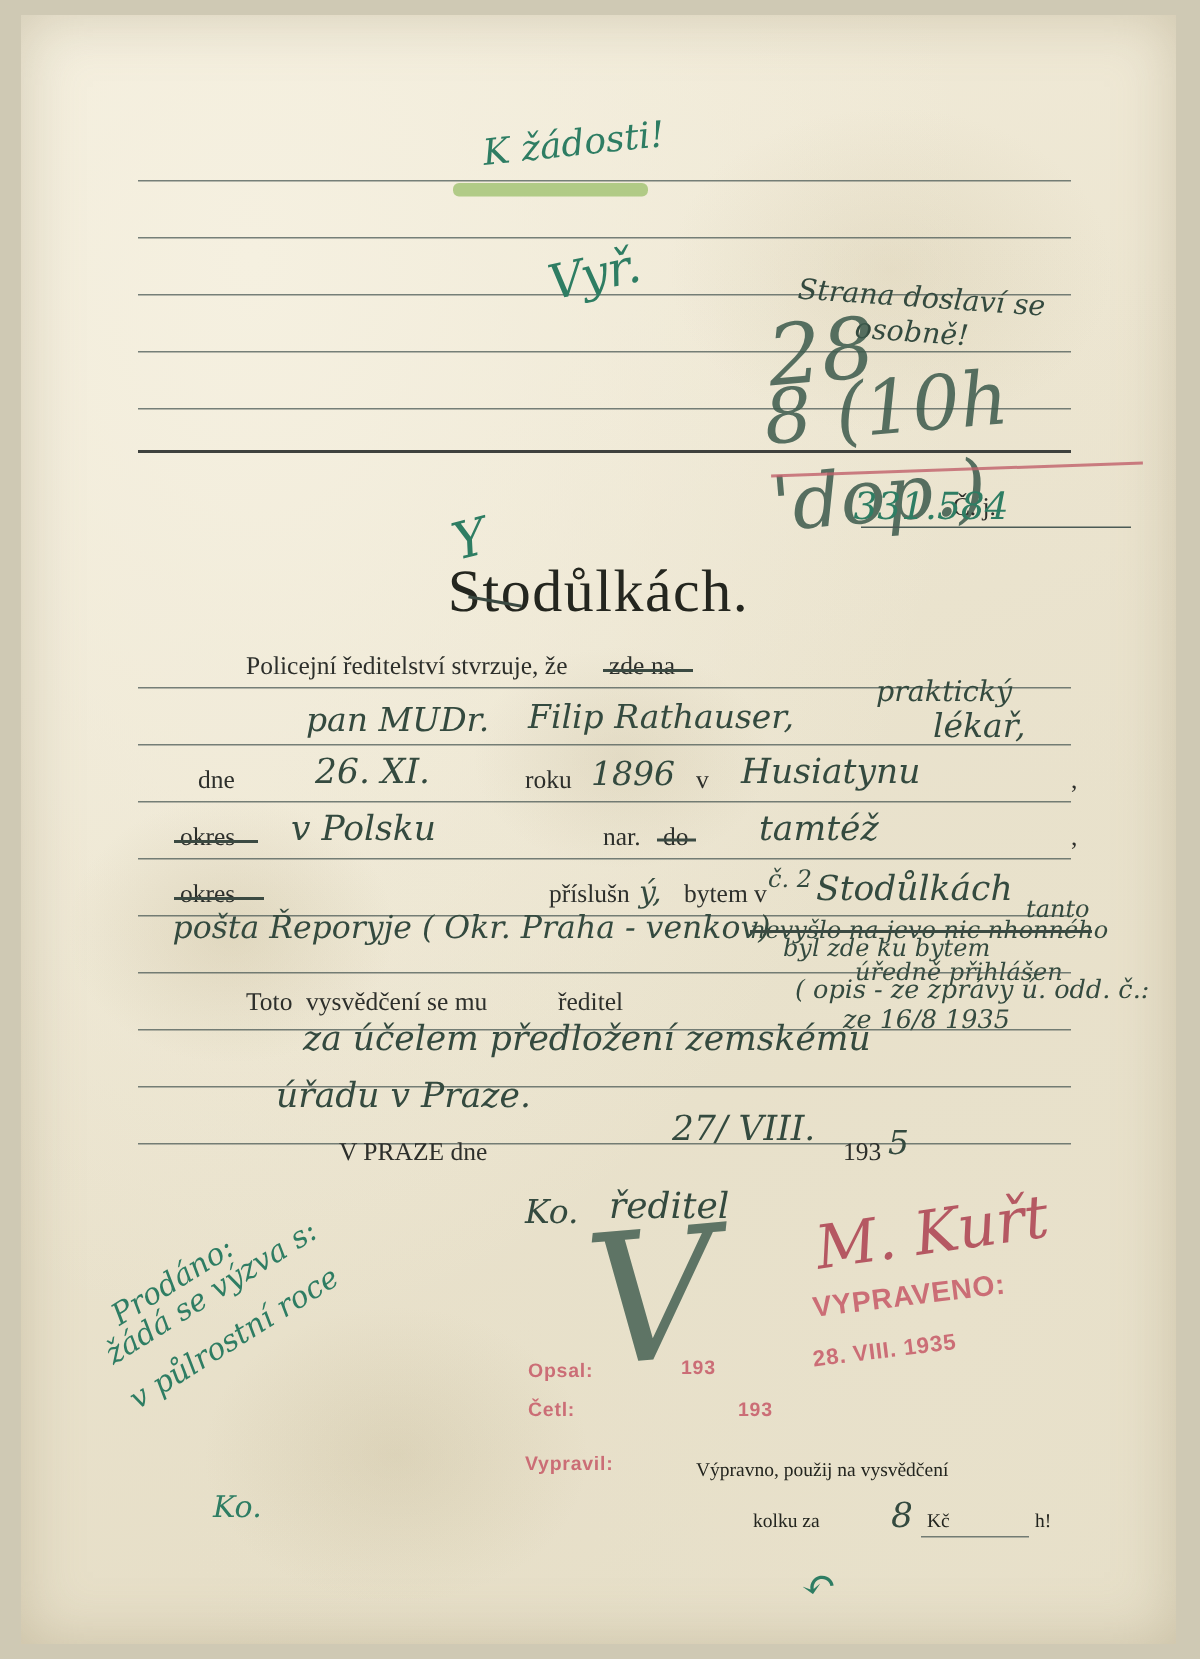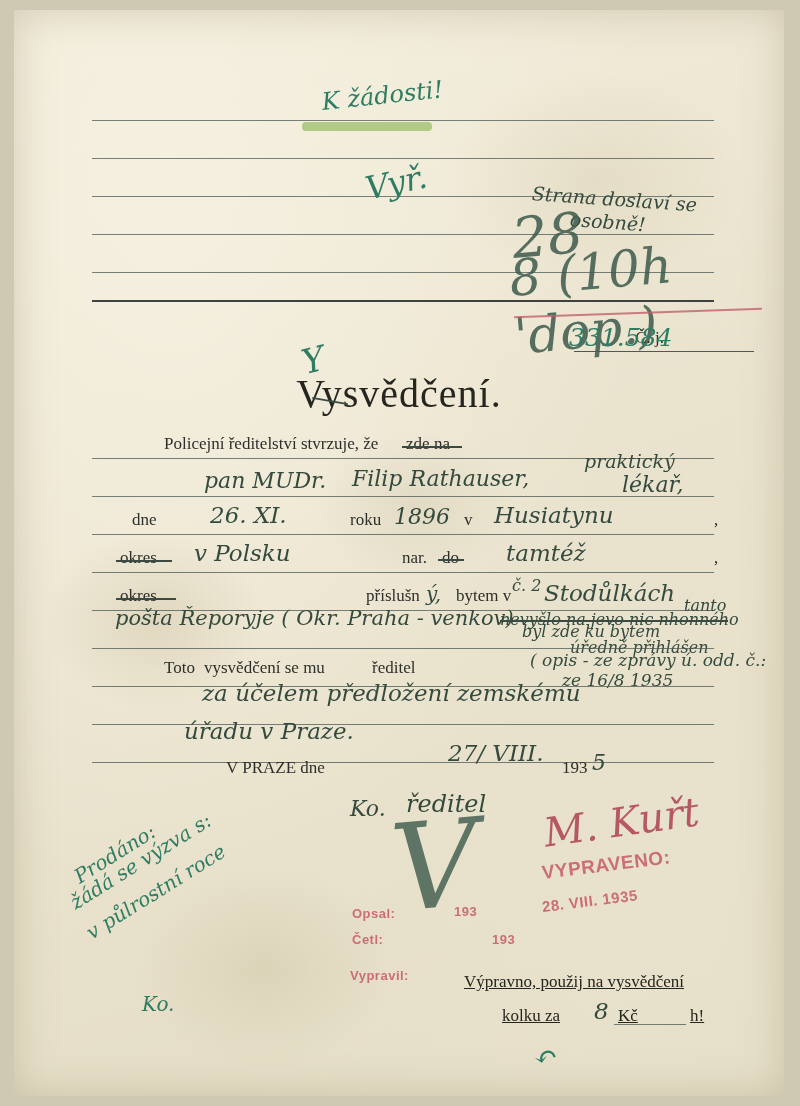--- a/index.html
+++ b/index.html
@@ -71,21 +71,21 @@
 
   
   .stamp{
     position:absolute;color:#c75a68;font-family:"Liberation Sans",sans-serif;
     font-weight:bold;letter-spacing:.5px;opacity:.85;
   }
   .stamp.small{font-size:13px;font-weight:bold;}
   .vypraveno{font-size:19px;transform:rotate(-7deg);transform-origin:left center;}
   .vdate{font-size:15px;transform:rotate(-7deg);transform-origin:left center;}
 
-  .footer{position:absolute;color:#23251f;font-size:17px;text-decoration:underline;}
+  .footer{position:absolute;color:#23251f;font-size:13px;}
   .signature{
     position:absolute;font-family:"DejaVu Serif",serif;font-style:italic;
     color:#b04a57;font-size:40px;transform:rotate(-8deg);transform-origin:left center;opacity:.9;
   }
   .bigmark{
     position:absolute;font-family:"DejaVu Serif",serif;font-style:italic;
     color:#3c5a4c;font-size:74px;opacity:.85;transform:rotate(-5deg);transform-origin:left center;
   }
 </style>
 </head>
@@ -114,21 +114,21 @@
   <div class="hand dark md rotp" style="left:556px;top:198px;">osobně!</div>
 
   <div class="bigmark" style="left:498px;top:196px;font-size:56px;">28</div>
   <div class="bigmark" style="left:498px;top:240px;font-size:50px;">8 (10h 'dop.)</div>
   <div class="redline" style="left:500px;top:302px;width:248px;transform:rotate(-2deg);"></div>
 
   <div id="cj">Č. j.</div>
   <div class="hand green md" style="left:555px;top:313px;font-size:25px;">331.584</div>
   <div id="cjline"></div>
 
-  <div id="title">Vysvědčení.</div>
+  <div id="title">Stodůlkách.</div>
   <div class="hand green" style="left:288px;top:330px;font-size:34px;transform:rotate(-14deg);">Y</div>
   <div class="strike" style="left:298px;top:390px;width:36px;transform:rotate(10deg);"></div>
 
   <div class="printed med" style="left:150px;top:424px;">Policejní ředitelství stvrzuje, že</div>
   <div class="printed med" style="left:392px;top:424px;">zde</div>
   <div class="printed med" style="left:420px;top:424px;">na</div>
   <div class="strike" style="left:388px;top:436px;width:60px;"></div>
   <div class="rule" style="left:78px;top:448px;width:622px;"></div>
 
   <div class="hand dark md" style="left:190px;top:458px;font-size:22px;">pan MUDr.</div>

